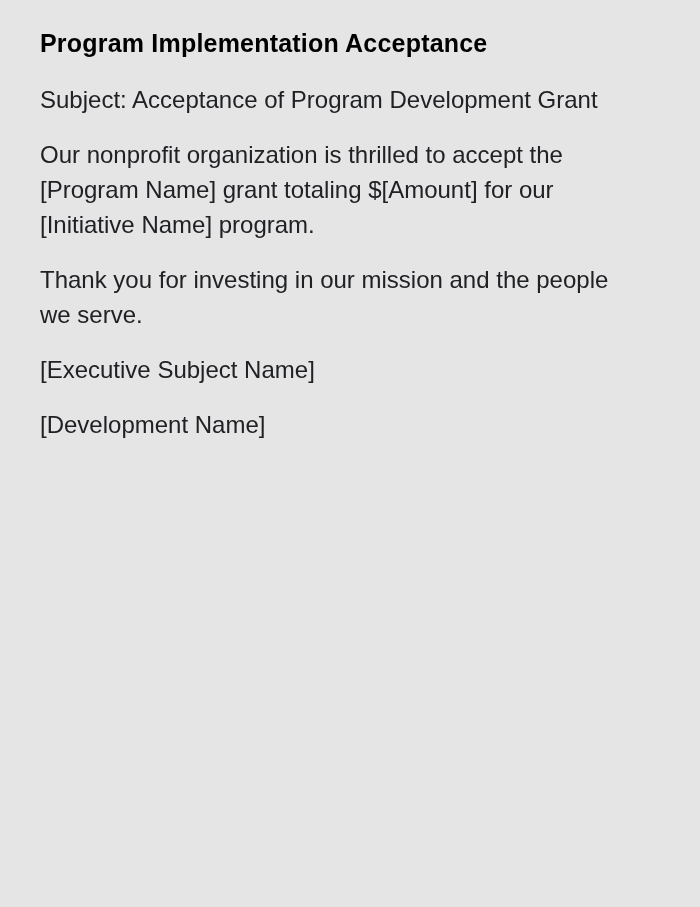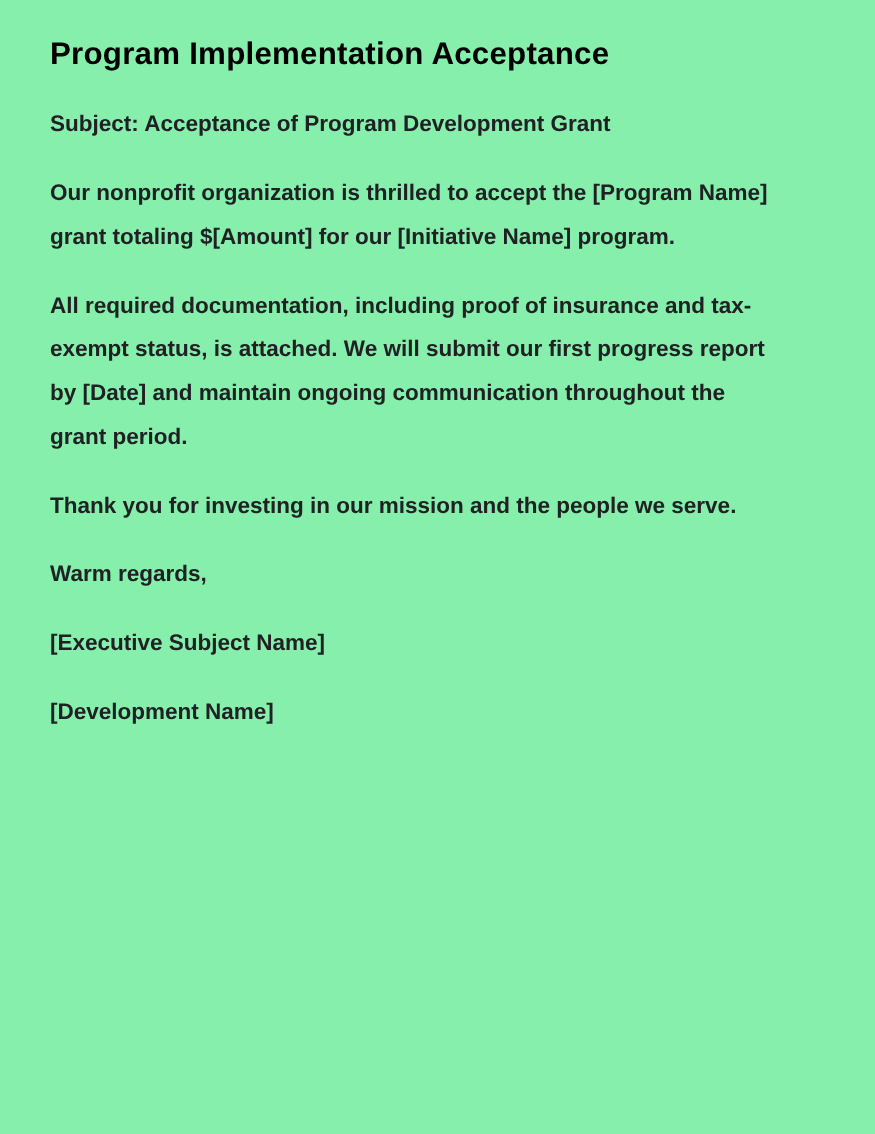--- a/index.html
+++ b/index.html
@@ -4,46 +4,44 @@
 <style>
   * { margin: 0; padding: 0; box-sizing: border-box; }
   html, body {
     width: 700px;
     background: #ffffff;
     font-family: "Liberation Sans", "DejaVu Sans", sans-serif;
   }
   .page {
     width: 700px;
     min-height: 907px;
-    background: #86efac;
+    background: #e5e5e5;
     padding: 28px 60px 40px 40px;
   }
   .doc-title {
     font-size: 25px;
     font-weight: 700;
     color: #000000;
     line-height: 1.2;
     letter-spacing: 0.2px;
     margin-bottom: 24px;
     max-width: 600px;
   }
   .para {
-    font-size: 18px;
-    font-weight: 700;
+    font-size: 24px;
+    font-weight: 400;
     color: #202124;
     line-height: 35px;
     margin-bottom: 20px;
     max-width: 584px;
   }
 </style>
 </head>
 <body>
 
 <div class="page">
   <h1 class="doc-title">Program Implementation Acceptance</h1>
   <p class="para">Subject: Acceptance of Program Development Grant</p>
   <p class="para">Our nonprofit organization is thrilled to accept the [Program Name] grant totaling $[Amount] for our [Initiative Name] program.</p>
-  <p class="para">All required documentation, including proof of insurance and tax-exempt status, is attached. We will submit our first progress report by [Date] and maintain ongoing communication throughout the grant period.</p>
   <p class="para">Thank you for investing in our mission and the people we serve.</p>
-  <p class="para">Warm regards,</p>
   <p class="para">[Executive Subject Name]</p>
   <p class="para">[Development Name]</p>
 </div>
 
 </body></html>

